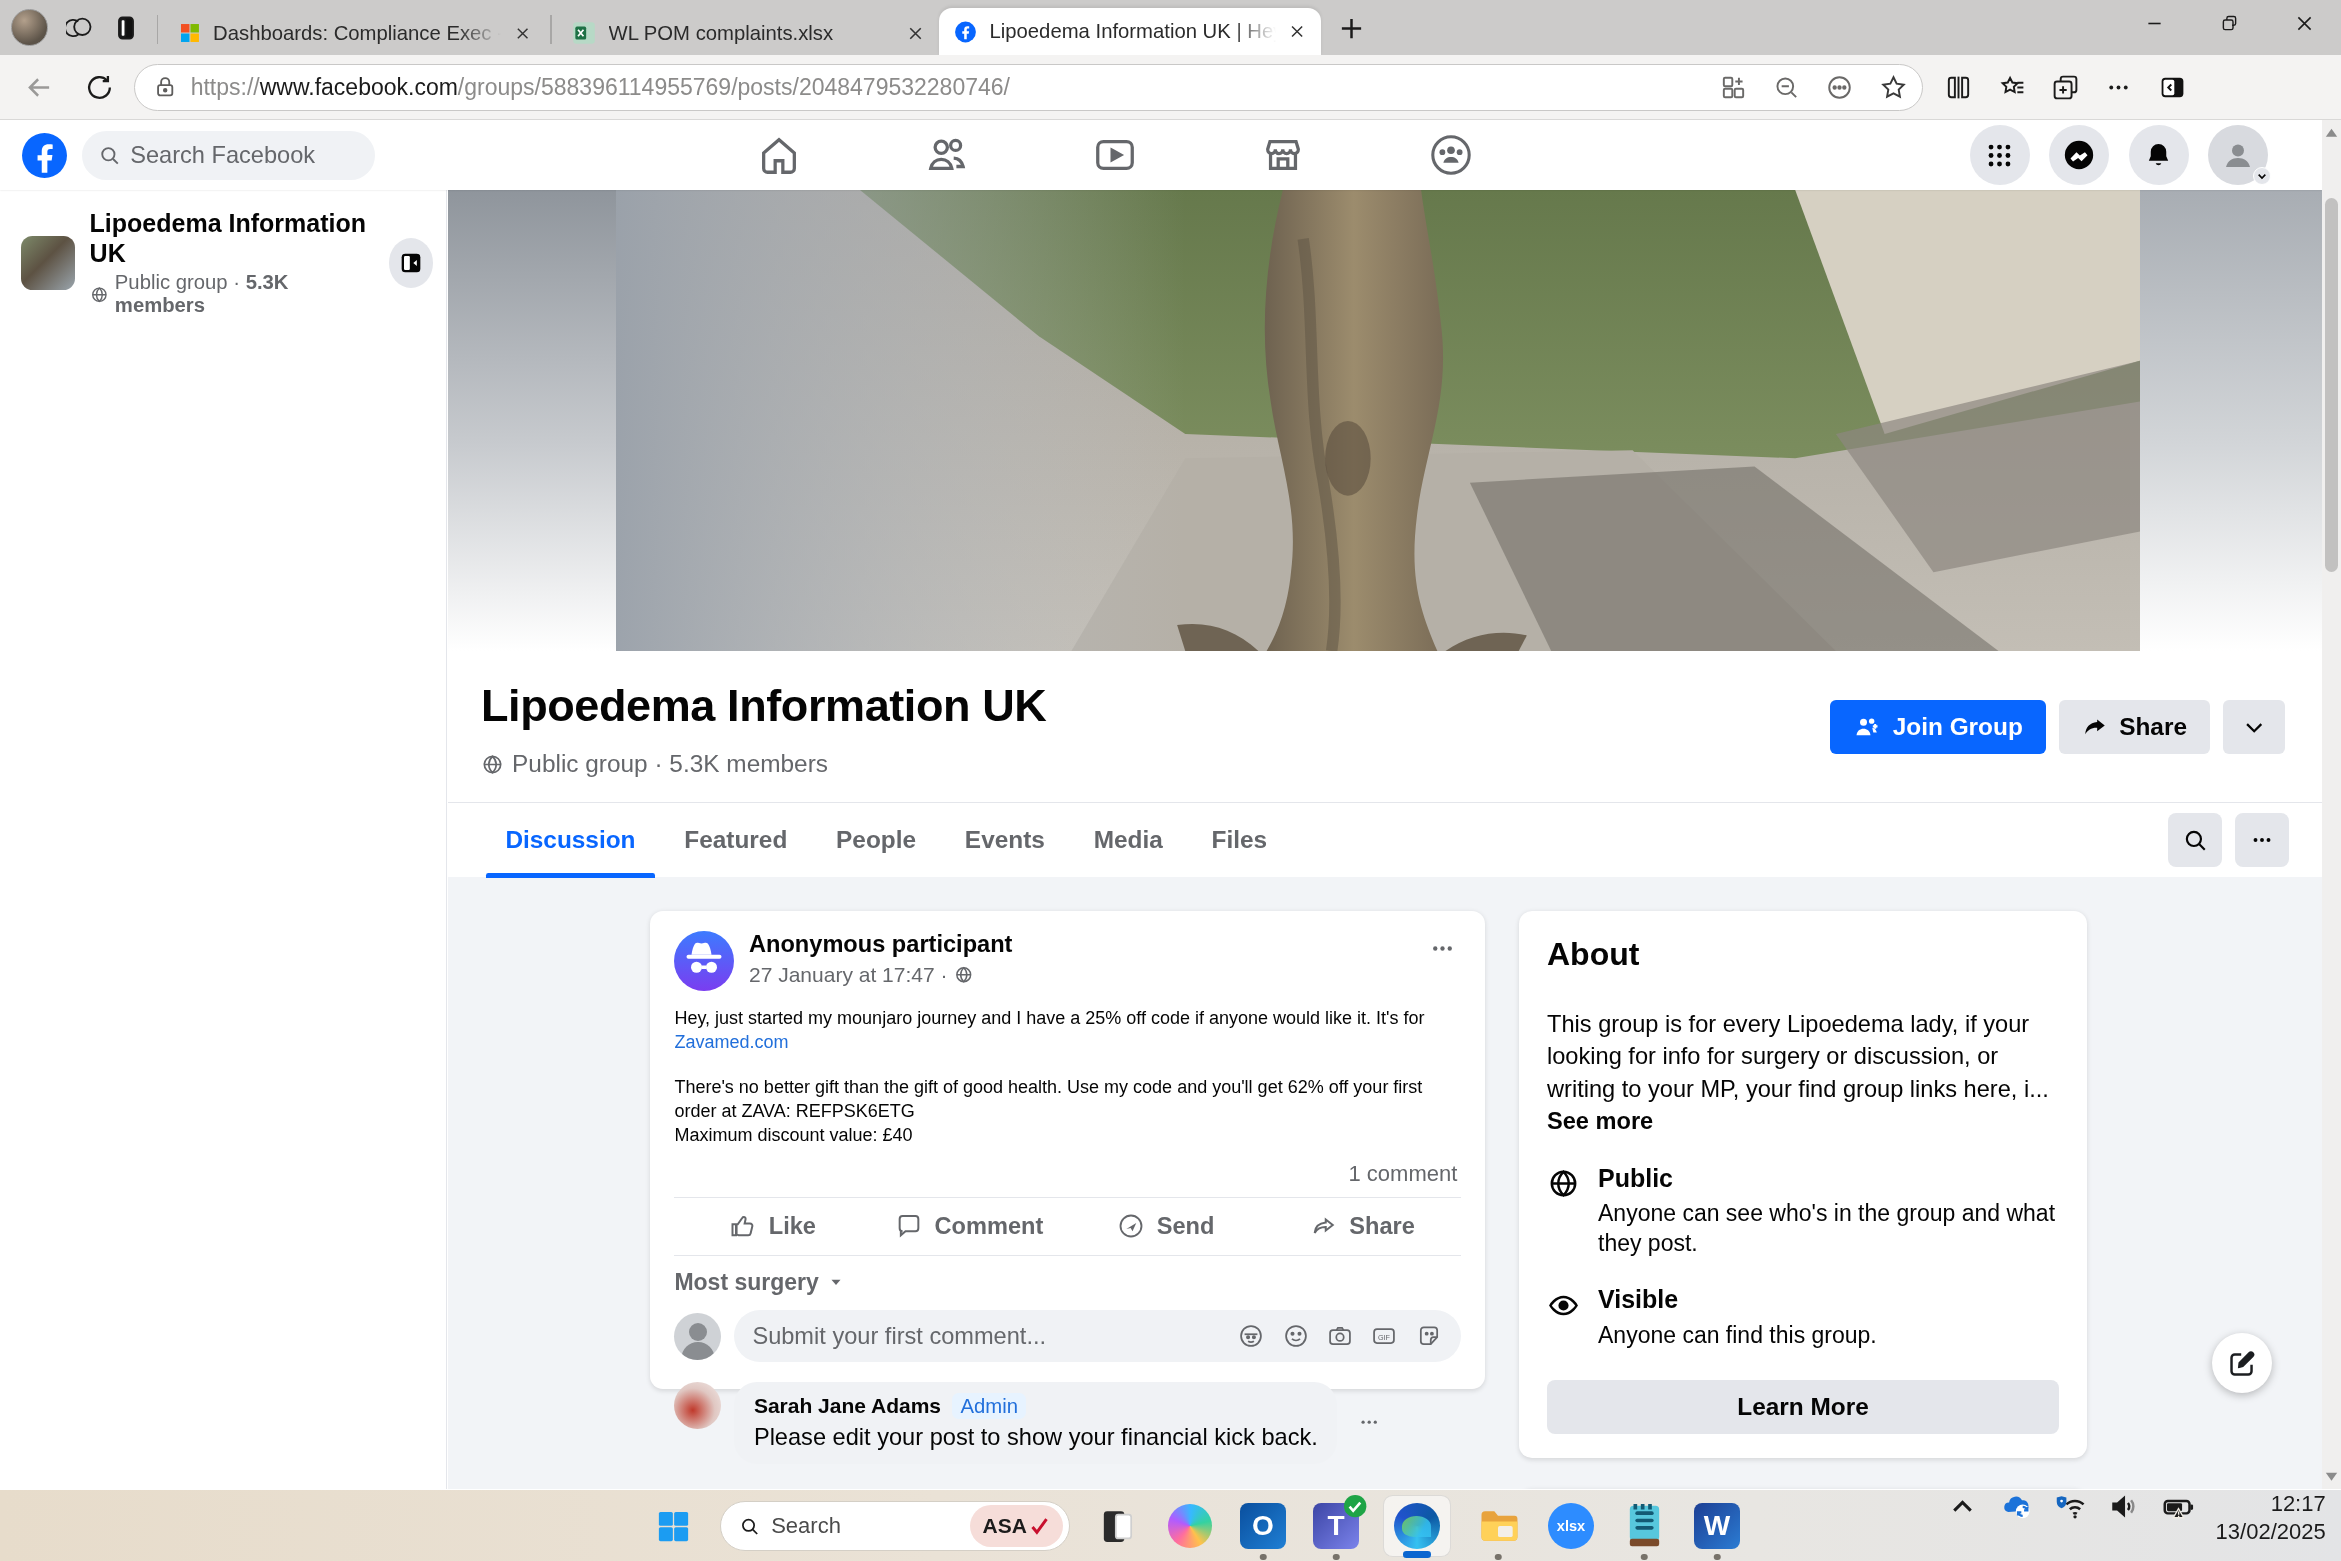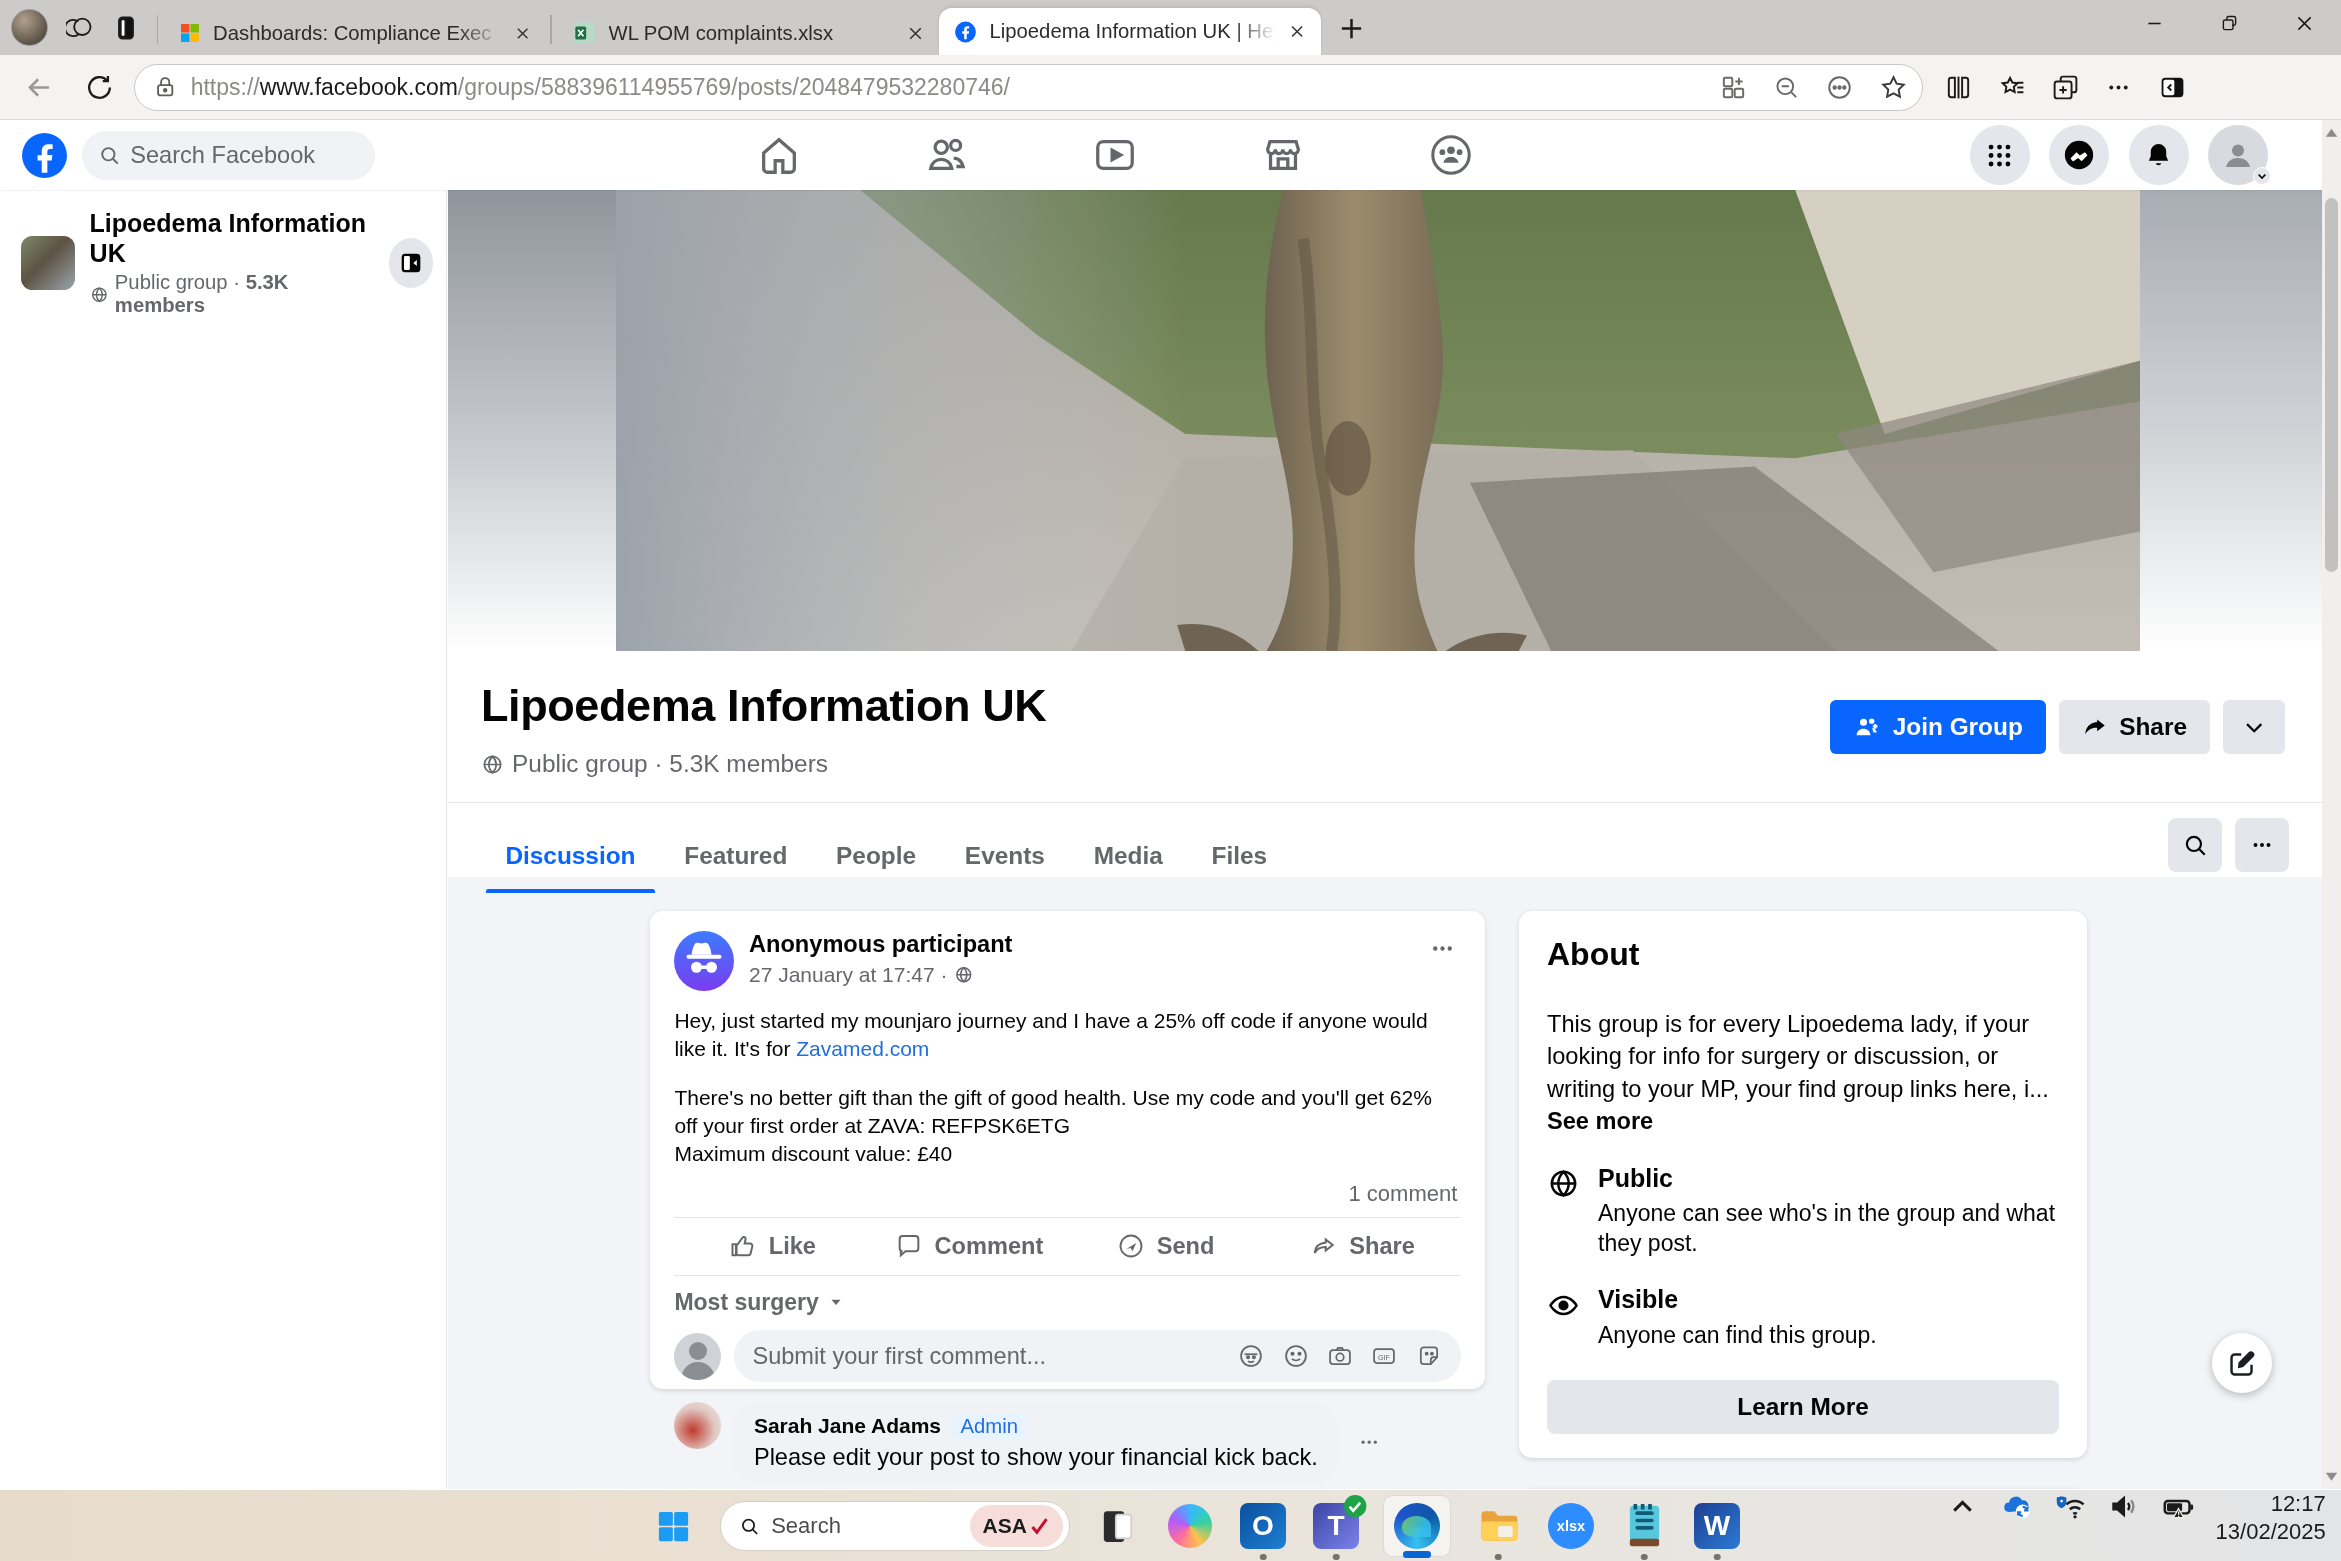--- a/index.html
+++ b/index.html
@@ -61,38 +61,38 @@
 
   .hero { padding:29px 33px 0 33px; background:#fff; position:relative; }
   .hero-title { font-size:45px; font-weight:bold; color:#050505; letter-spacing:-0.4px; }
   .hero-meta { margin-top:18px; display:flex; align-items:center; gap:8.1px; font-size:24.4px; color:#65676b; }
   .hero-actions { position:absolute; right:37px; top:49px; display:flex; gap:13px; }
   .btn { display:flex; align-items:center; justify-content:center; gap:11.4px; height:54px; border-radius:6px; font-size:24.4px; font-weight:bold; padding:0 23px; }
   .btn-primary { background:#0866ff; color:#fff; }
   .btn-secondary { background:#e4e6eb; color:#050505; }
   .btn-square { width:62px; padding:0; }
 
-  .grouptabs { margin-top:24.4px; padding:15px 33px; border-top:0.8px solid #e4e6eb; background:#fff; display:flex; align-items:flex-start; height:75px; position:relative; }
+  .grouptabs { margin-top:24.4px; padding:15px 33px; border-top:0.8px solid #e4e6eb; background:#fff; display:flex; align-items:center; height:75px; position:relative; }
   .gtab { font-size:24.4px; font-weight:bold; color:#65676b; padding:0 24.4px; height:75px; display:flex; align-items:center; position:relative; }
   .gtab.active { color:#0866ff; }
   .gtab.active::after { content:""; position:absolute; left:4.9px; right:4.9px; bottom:0; height:4.9px; background:#0866ff; border-radius:2.4px 2.4px 0 0; }
   .gtab-right { margin-left:auto; display:flex; gap:13px; }
   .gtab-btn { width:54px; height:54px; border-radius:8.1px; background:#e4e6eb; display:flex; align-items:center; justify-content:center; color:#050505; }
 
   .feed { background:#f2f4f7; height:631px; display:flex; padding:34px 0 0 202px; gap:34px; }
 
   
   .card { background:#fff; border-radius:13px; box-shadow:0 1.6px 4.9px rgba(0,0,0,.12); }
   .post-card { width:835px; height:478px; padding:19.5px 24.4px 0 24.4px; }
   .post-head { display:flex; align-items:flex-start; gap:14.6px; }
   .anon-avatar { width:60px; height:60px; border-radius:50%; background:linear-gradient(180deg,#3d7bff 0%,#7a3df0 100%); position:relative; flex:0 0 auto;}
   .post-author { font-size:23.6px; font-weight:bold; color:#050505; }
   .post-time { margin-top:4.9px; font-size:21px; color:#65676b; display:flex; align-items:center; gap:6.5px; }
   .post-more { margin-left:auto; color:#65676b; width:36px; height:36px; display:flex; align-items:center; justify-content:center;}
-  .post-body { margin-top:16.3px; font-size:21px; color:#050505; line-height:1.33; }
+  .post-body { margin-top:16.3px; font-size:18px; color:#050505; line-height:1.33; }
   .post-body a { color:#216fdb; text-decoration:none; }
   .post-para { margin-top:21px; }
   .comment-count { text-align:right; font-size:22px; color:#65676b; padding:13px 3.3px 9.8px 0; }
   .action-row { border-top:0.8px solid #e4e6eb; border-bottom:0.8px solid #e4e6eb; display:flex; height:59px; }
   .action-item { flex:1; display:flex; align-items:center; justify-content:center; gap:11.4px; font-size:23.6px; font-weight:bold; color:#65676b; }
   .sort-row { display:flex; align-items:center; gap:8.1px; padding:13px 0 6.5px 0; font-size:23px; font-weight:bold; color:#65676b; }
   .comment-input-row { display:flex; align-items:center; gap:13px; padding:8.1px 0 4.9px 0; }
   .small-avatar { width:47px; height:47px; border-radius:50%; background:#cfd2d6; position:relative; overflow:hidden; flex:0 0 auto;}
   .small-avatar::before { content:""; position:absolute; left:50%; top:9.8px; transform:translateX(-50%); width:18px; height:18px; border-radius:50%; background:#8a8d91; }
   .small-avatar::after { content:""; position:absolute; left:50%; top:29px; transform:translateX(-50%); width:33px; height:21px; border-radius:16.3px 16.3px 0 0; background:#8a8d91; }

